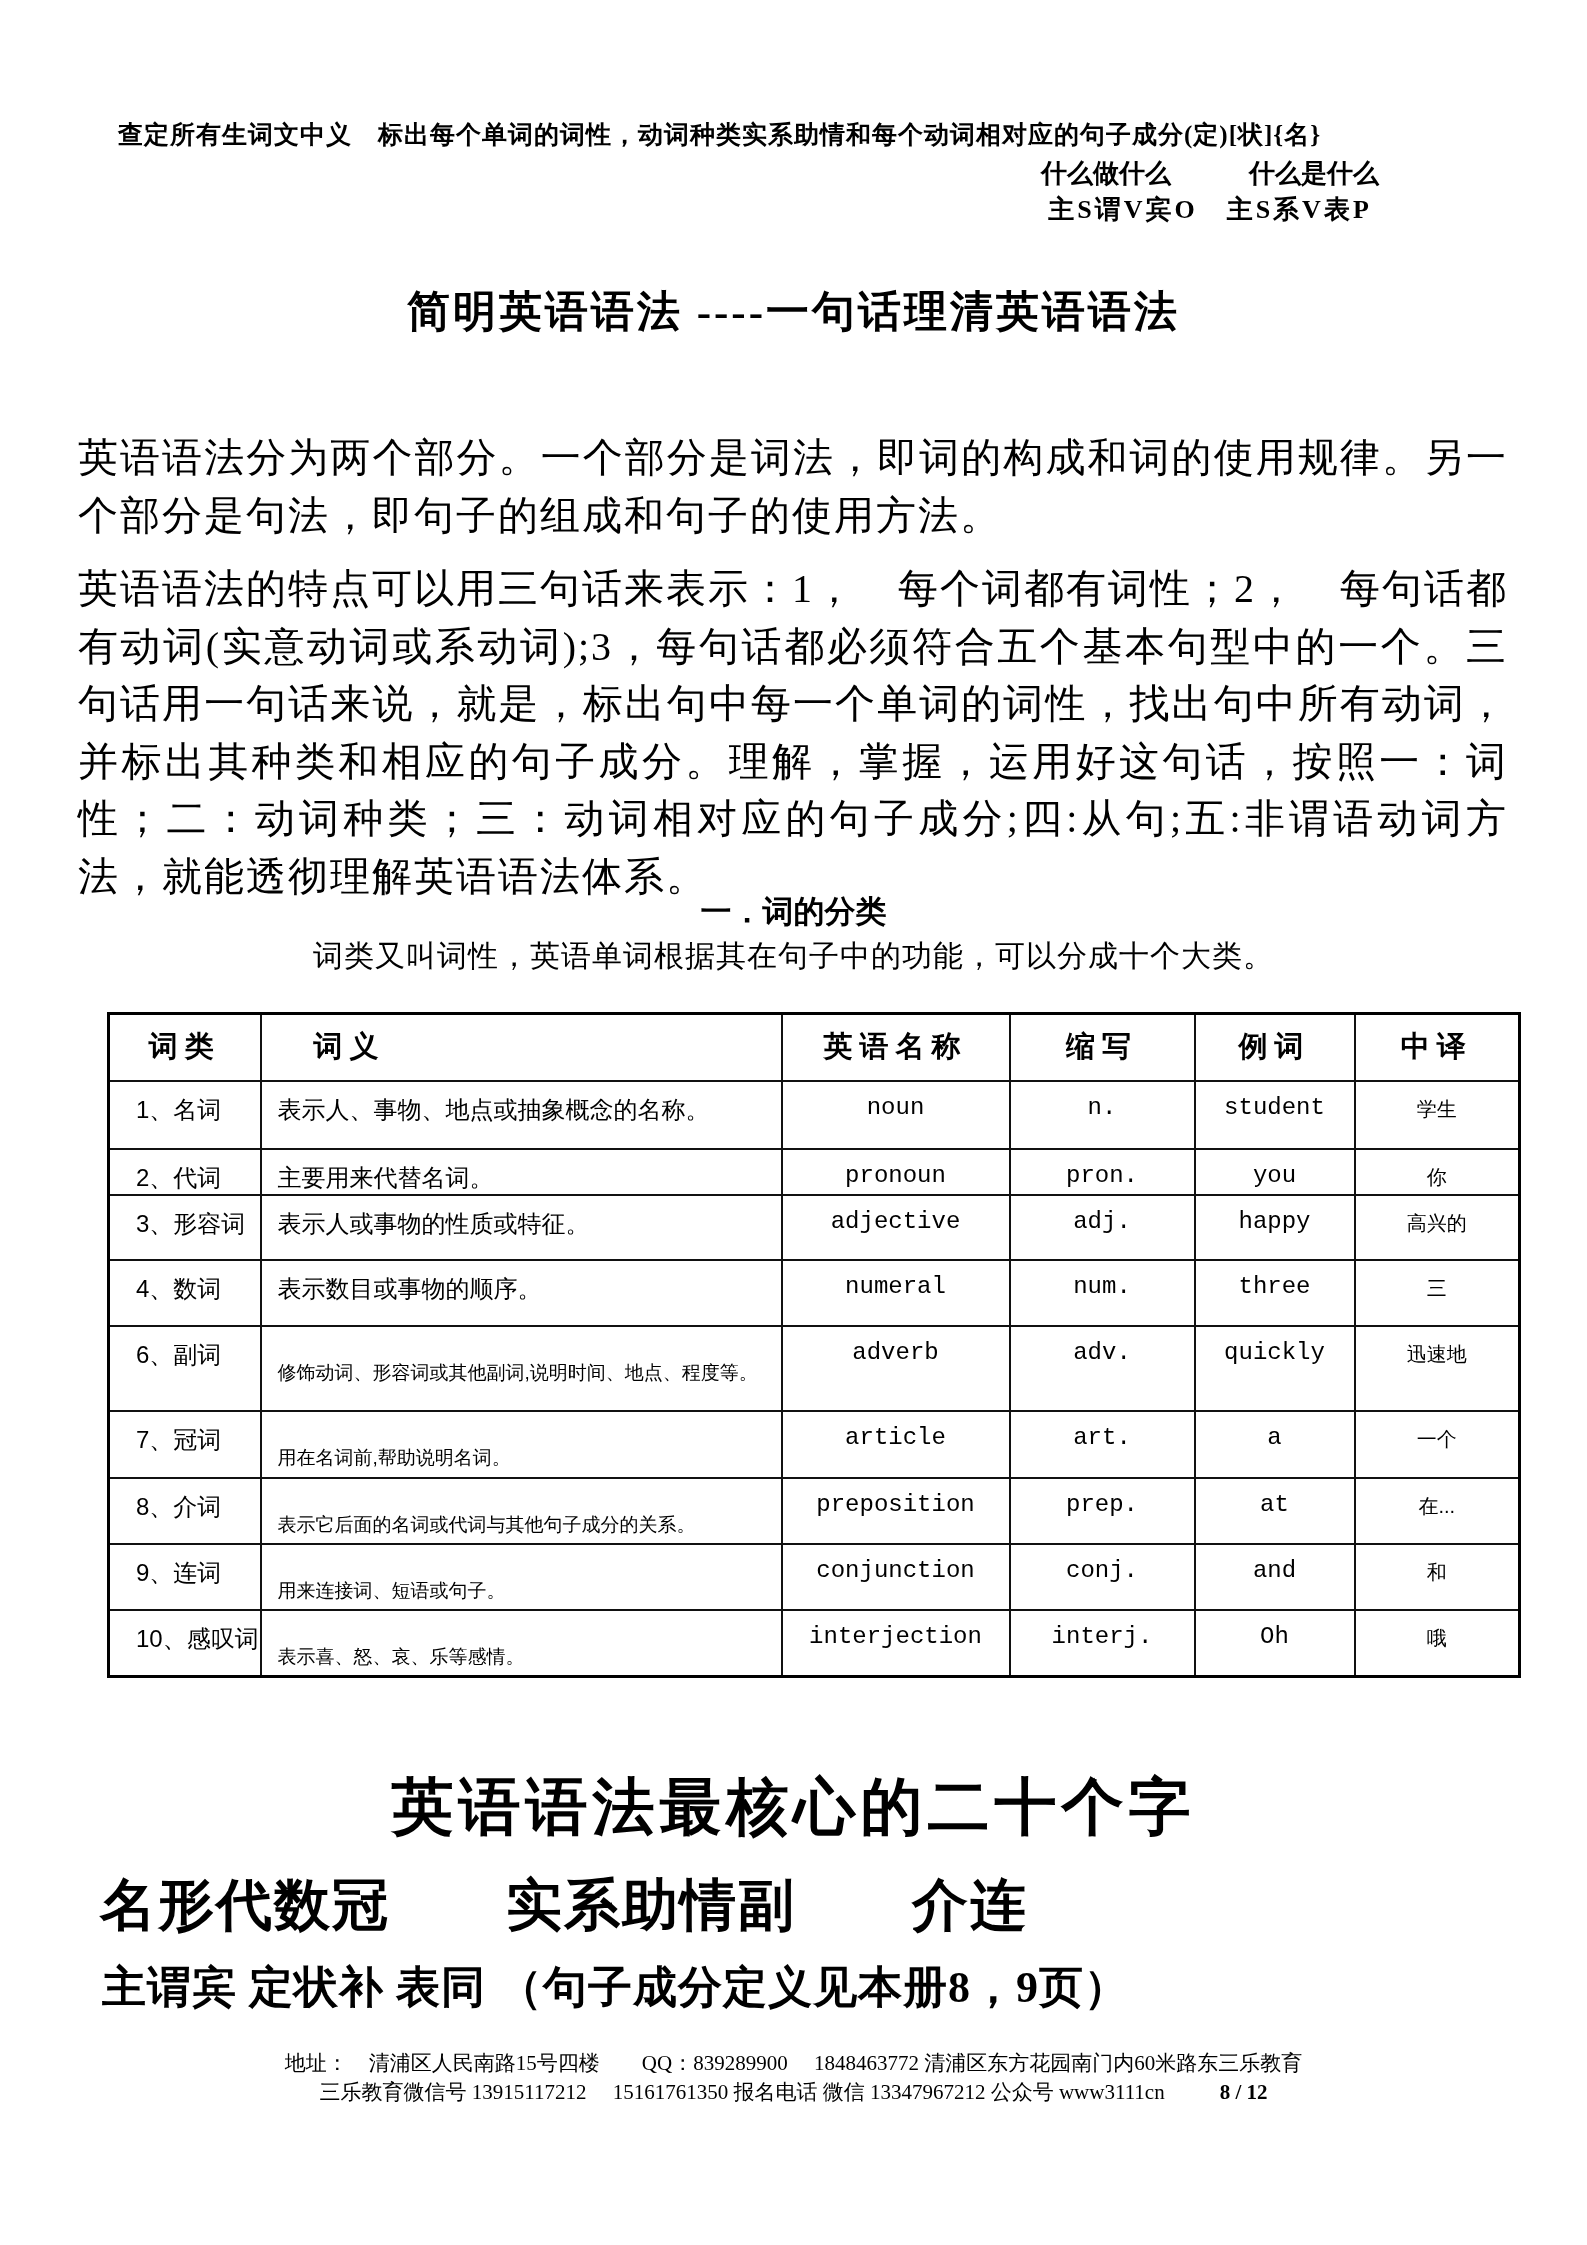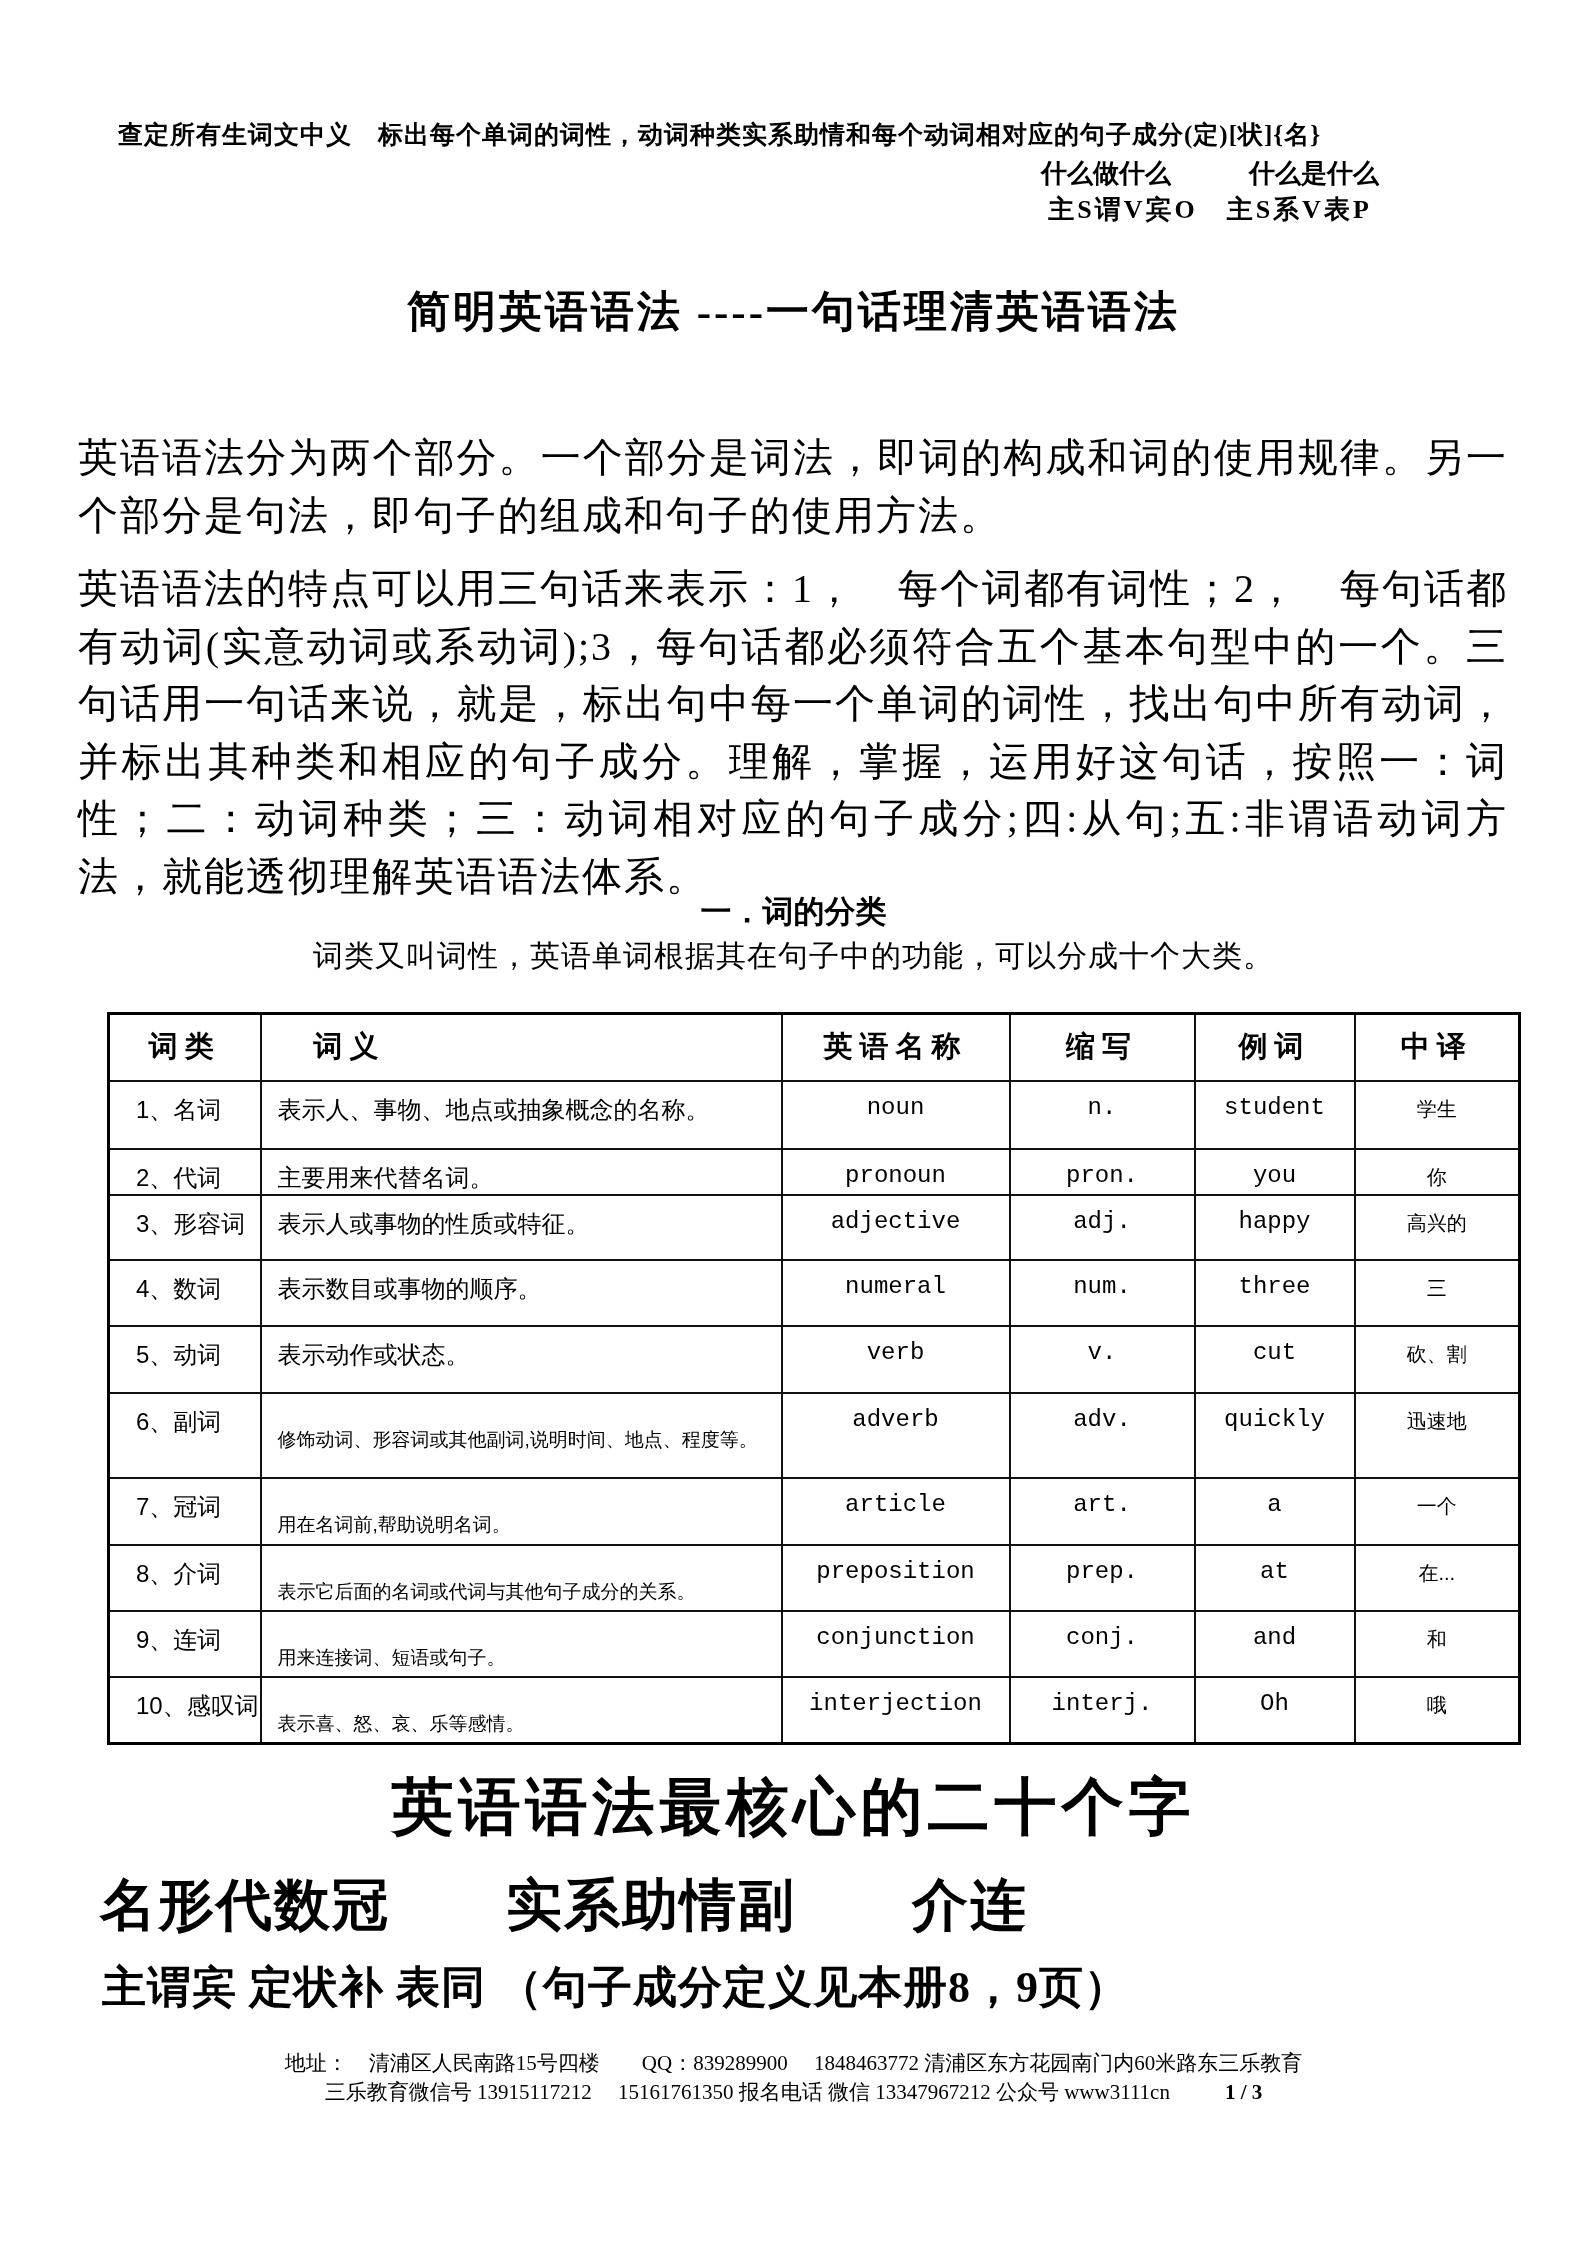--- a/index.html
+++ b/index.html
@@ -136,28 +136,20 @@
         <td class="cn">高兴的</td>
       </tr>
       <tr class="r4">
         <td class="wc">4、数词</td>
         <td class="mean">表示数目或事物的顺序。</td>
         <td class="en">numeral</td>
         <td class="ab">num.</td>
         <td class="ex">three</td>
         <td class="cn">三</td>
       </tr>
-      <tr class="r5">
-        <td class="wc">5、动词</td>
-        <td class="mean">表示动作或状态。</td>
-        <td class="en">verb</td>
-        <td class="ab">v.</td>
-        <td class="ex">cut</td>
-        <td class="cn">砍、割</td>
-      </tr>
       <tr class="r6">
         <td class="wc">6、副词</td>
         <td class="mean small">修饰动词、形容词或其他副词,说明时间、地点、程度等。</td>
         <td class="en">adverb</td>
         <td class="ab">adv.</td>
         <td class="ex">quickly</td>
         <td class="cn">迅速地</td>
       </tr>
       <tr class="r7">
         <td class="wc">7、冠词</td>
@@ -193,16 +185,16 @@
       </tr>
     </tbody>
   </table>
 
   <div class="abs core-h">英语语法最核心的二十个字</div>
   <div class="abs core-1">名形代数冠　　实系助情副　　介连</div>
   <div class="abs core-2">主谓宾 定状补 表同 （句子成分定义见本册8，9页）</div>
 
   <div class="abs footer-1">地址：　清浦区人民南路15号四楼　　QQ：839289900　 1848463772 清浦区东方花园南门内60米路东三乐教育</div>
   <div class="abs footer-2">
-    <span>三乐教育微信号 13915117212　 15161761350 报名电话 微信 13347967212 公众号 www3111cn</span><span class="page-num">1 / 3</span>
+    <span>三乐教育微信号 13915117212　 15161761350 报名电话 微信 13347967212 公众号 www3111cn</span><span class="page-num">8 / 12</span>
   </div>
 
 </div>
 
 </body></html>

